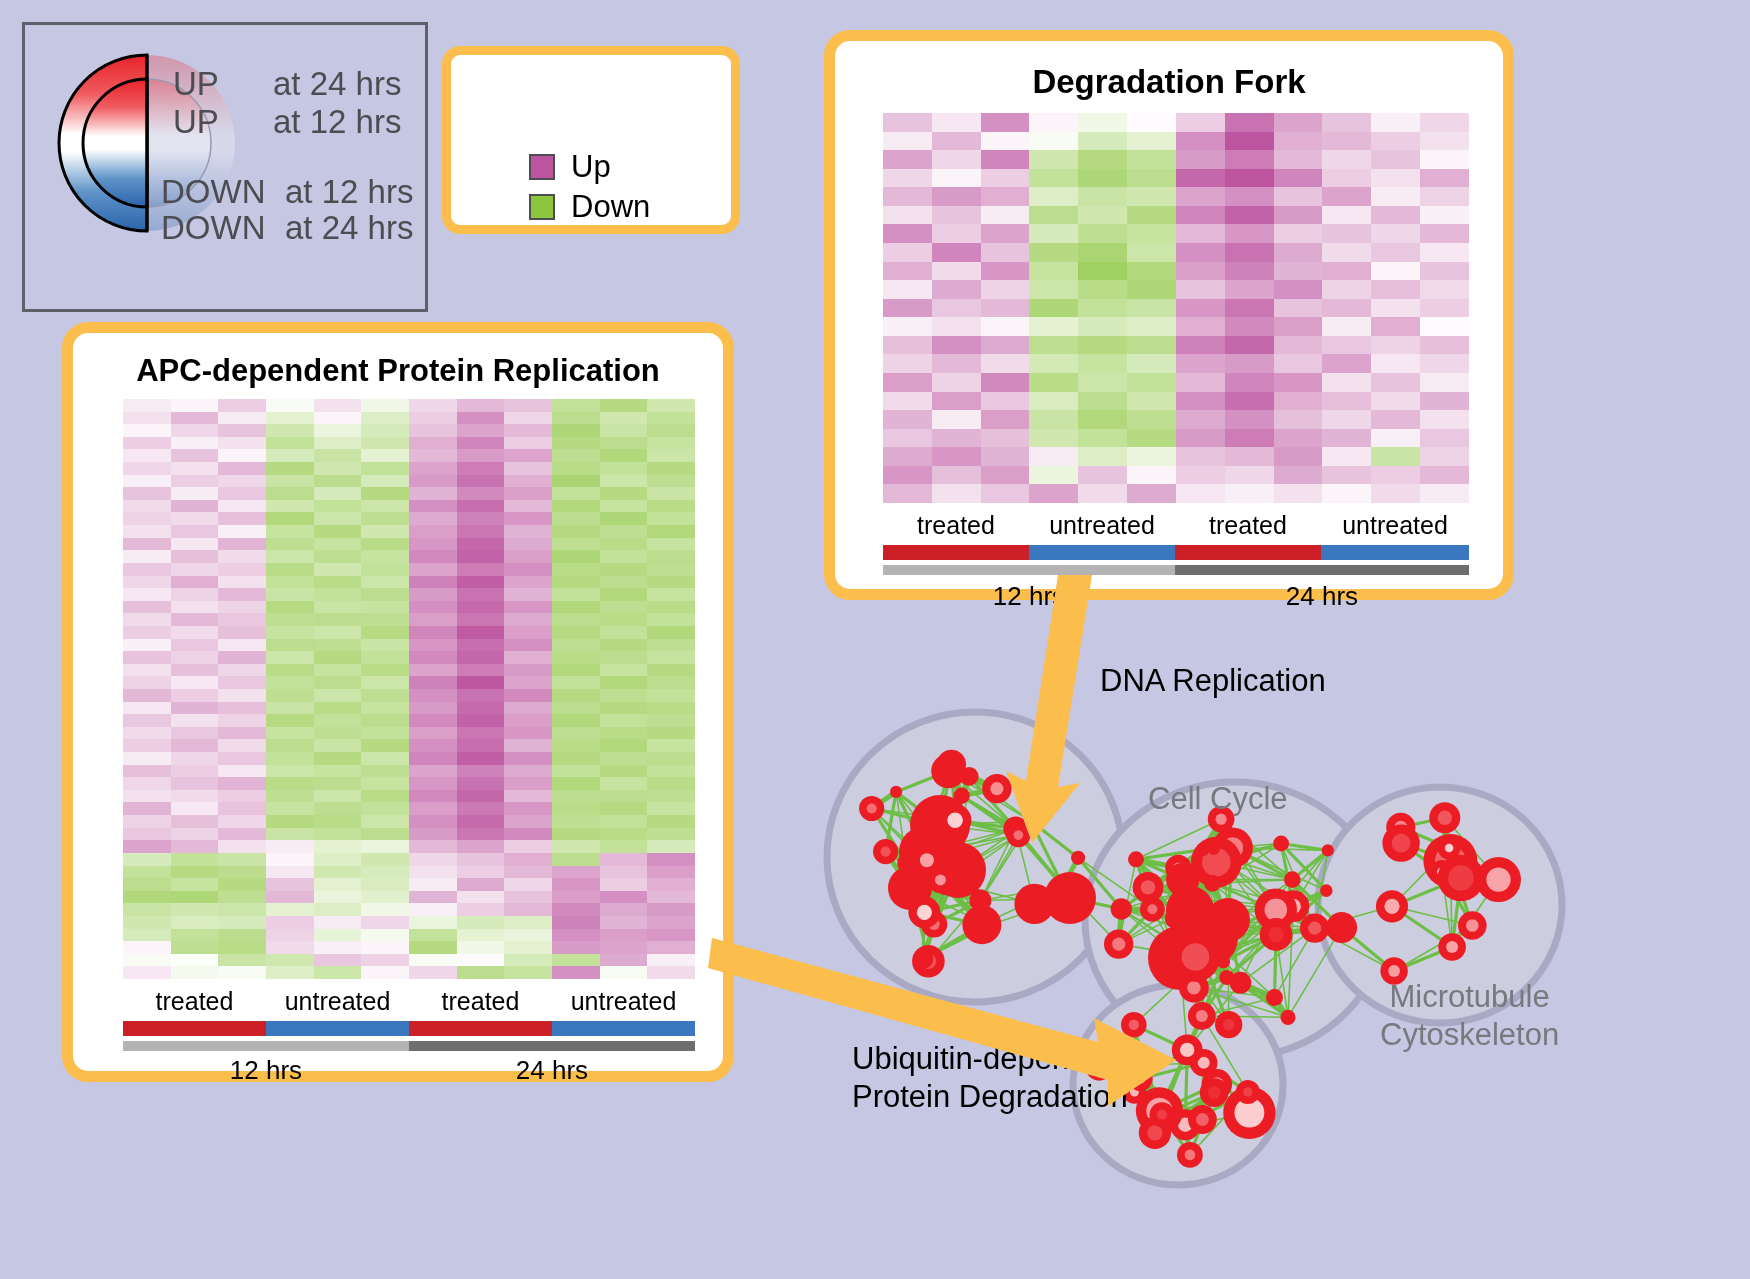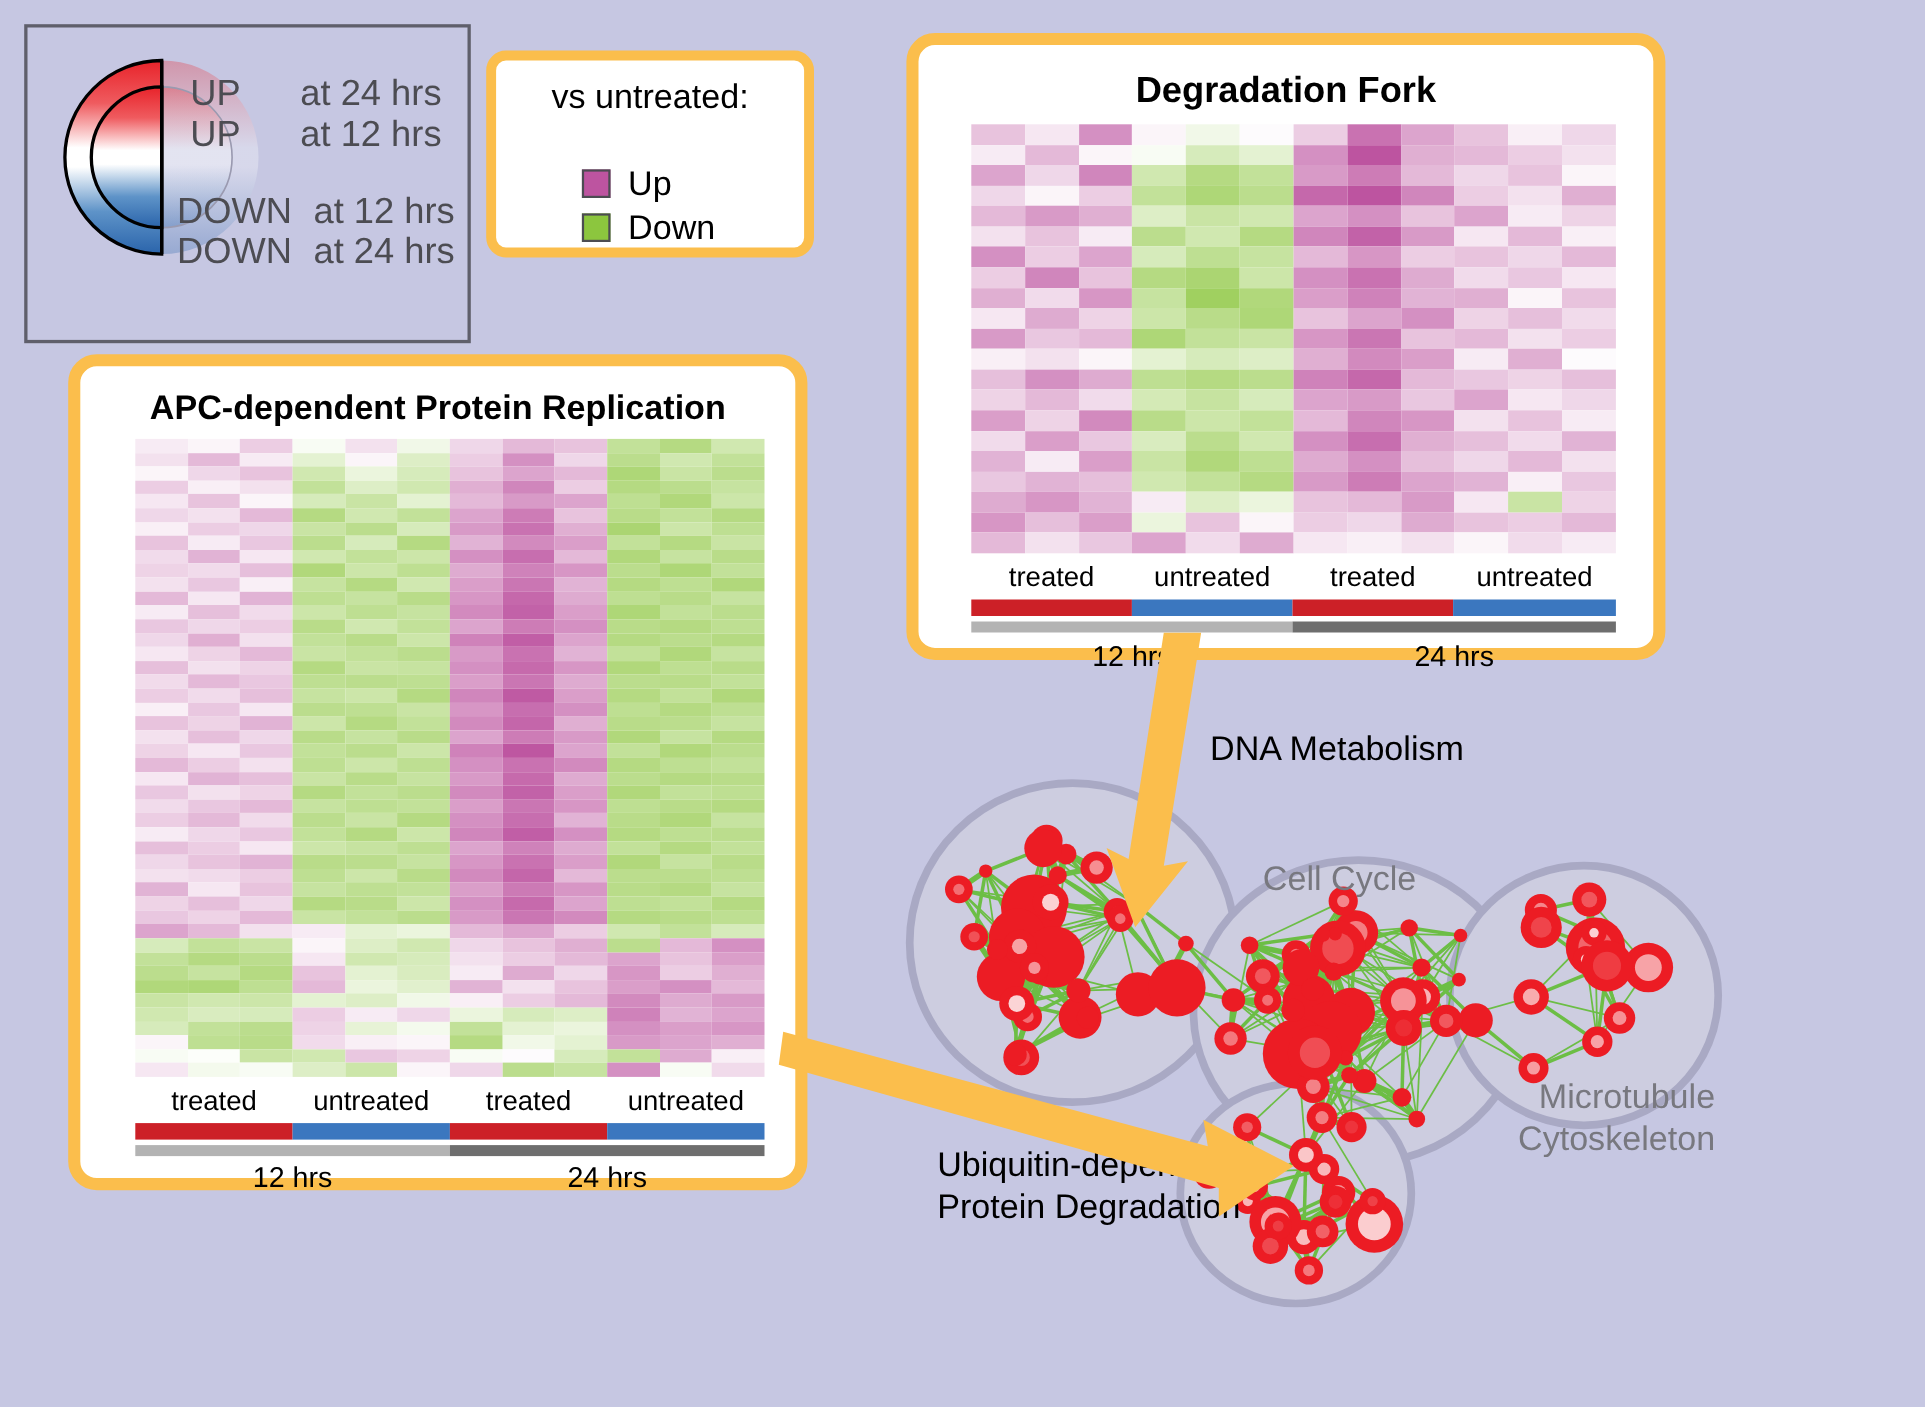--- a/index.html
+++ b/index.html
@@ -98,21 +98,20 @@
     <div class="lbl-dn-12">DOWN</div>
     <div class="at-12b">at 12 hrs</div>
     <div class="lbl-dn-24">DOWN</div>
     <div class="at-24b">at 24 hrs</div>
     <div class="legend-foot">
     </div>
   </div>
 
   <div class="updown-card">
     <div class="updown-title">
-      <div>vs untreated:</div>
     </div>
     <div class="updown-row" style="left:78px;top:94px;">
       <span class="swatch" id="sw-up" style="background: rgb(189, 84, 160);"></span>
       <span>Up</span>
     </div>
     <div class="updown-row" style="left:78px;top:134px;">
       <span class="swatch" id="sw-down" style="background: rgb(140, 198, 62);"></span>
       <span>Down</span>
     </div>
   </div>
@@ -1605,23 +1604,23 @@
         <circle cx="434.1" cy="472.6" r="6.4" fill="#ffffff" fill-opacity="0.09"></circle>
         <circle cx="382.0" cy="494.6" r="12.4" fill="#ec1c24"></circle>
         <circle cx="382.0" cy="494.6" r="5.0" fill="#ec1c24" fill-opacity="0.85" stroke="#ffffff" stroke-width="0"></circle>
         <circle cx="382.0" cy="494.6" r="5.0" fill="#ffffff" fill-opacity="0.15"></circle>
         <circle cx="360.4" cy="458.8" r="12.3" fill="#ec1c24"></circle>
         <circle cx="360.4" cy="458.8" r="4.9" fill="#ec1c24" fill-opacity="0.46" stroke="#ffffff" stroke-width="0"></circle>
         <circle cx="360.4" cy="458.8" r="4.9" fill="#ffffff" fill-opacity="0.54"></circle>
       </g>
   </svg>
 
-  <div class="net-label dark" style="left:1100px;top:662px;">DNA Metabolism</div>
+  <div class="net-label dark" style="left:1100px;top:662px;">DNA Replication</div>
   <div class="net-label gray" style="left:1148px;top:780px;">Cell Cycle</div>
-  <div class="net-label gray" style="left:1380px;top:978px;text-align:right;">Microtubule
+  <div class="net-label gray" style="left:1380px;top:978px;text-align:center;">Microtubule
 Cytoskeleton</div>
   <div class="net-label dark" style="left:852px;top:1040px;">Ubiquitin-dependent
 Protein Degradation</div>
 
   <svg class="arrow" style="left:940px;top:575px;width:220px;height:290px;" viewBox="0 0 220 290">
     <path d="M118,0 L152,0 L118,212 L140,208 L92,268 L66,196 L86,206 Z" fill="#fbbe4c"></path>
   </svg>
   <svg class="arrow" style="left:690px;top:920px;width:580px;height:190px;" viewBox="0 0 580 190">
     <path d="M22,18 L408,122 L404,98 L486,140 L418,186 L418,160 L18,48 Z" fill="#fbbe4c"></path>
   </svg>

